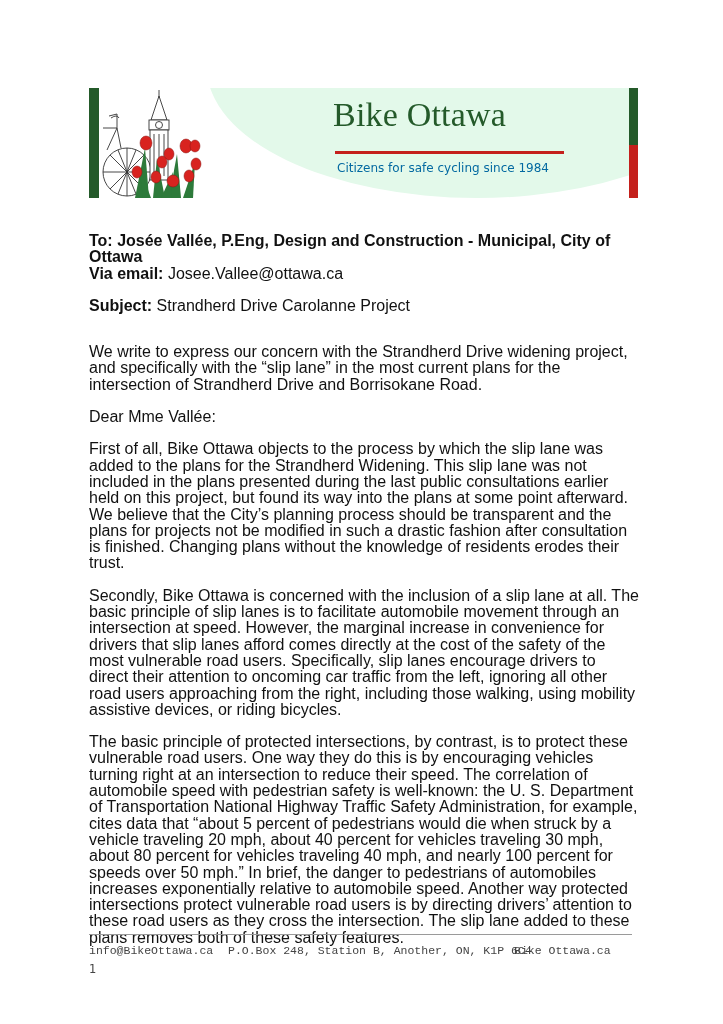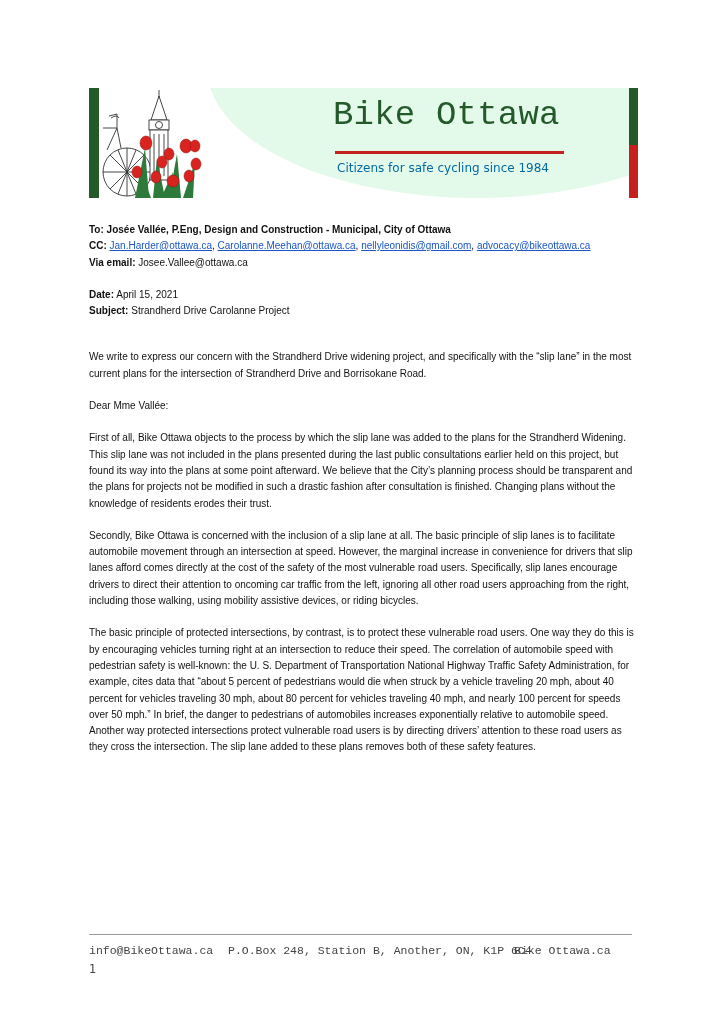--- a/index.html
+++ b/index.html
@@ -5,27 +5,27 @@
   html, body { margin: 0; padding: 0; background: #ffffff; }
   body { width: 723px; height: 1024px; position: relative; overflow: hidden;
          font-family: "Liberation Sans", sans-serif; color: #111; }
   .banner { position: absolute; left: 89px; top: 88px; width: 549px; height: 110px; overflow: hidden; }
   .banner-ellipse { position: absolute; left: 118px; top: -150px; width: 540px; height: 260px;
                     border-radius: 50%; background: #e3f9ea; }
   .bar-left { position: absolute; left: 0; top: 0; width: 10px; height: 110px; background: #245a2a; }
   .bar-right { position: absolute; right: 0; top: 0; width: 9px; height: 110px;
                background: linear-gradient(#245a2a 0 52%, #c4201c 52% 100%); }
   .logo { position: absolute; left: 10px; top: 0; width: 110px; height: 110px; }
-  .brand-title { position: absolute; left: 244px; top: 8px; font-family: Liberation Mono, monospace;
+  .brand-title { position: absolute; left: 244px; top: 8px; font-family: Liberation Serif, serif;
                  font-size: 34px; color: #245a2a; letter-spacing: 0.2px; white-space: nowrap; }
   .brand-rule { position: absolute; left: 246px; top: 63px; width: 229px; height: 3px; background: #c4201c; }
   .brand-tagline { position: absolute; left: 248px; top: 73px; font-family: "DejaVu Sans", sans-serif;
                    font-size: 12px; color: #0369a1; white-space: nowrap; }
 
-  .letter { position: absolute; left: 89px; top: 222px; width: 550px; font-size: 10px; line-height: 16.3px; }
+  .letter { position: absolute; left: 89px; top: 233px; width: 550px; font-size: 16px; line-height: 16.3px; }
   .letter p { margin: 0; }
   .letter b { font-weight: bold; }
   .letter a { color: #1a56c4; text-decoration: underline; }
   .gap-s { height: 16px; }
   .gap-l { height: 30px; }
   .para { margin-bottom: 16px !important; }
 
   .footer-rule { position: absolute; left: 89px; top: 934px; width: 543px; height: 1px; background: #9a9a9a; }
   .footer { position: absolute; top: 944px; font-family: Liberation Mono, monospace; font-size: 11.5px; color: #444; white-space: nowrap; }
   .page-num { position: absolute; left: 89px; top: 962px; font-family: "DejaVu Sans", sans-serif; font-size: 11.5px; color: #444; }
@@ -89,35 +89,24 @@
   <div class="brand-tagline">Citizens for safe cycling since 1984</div>
   <div class="bar-right"></div>
 </div>
 
 <div class="letter">
   <p>
     <b>To:</b>
     <b>Josée Vallée, P.Eng, Design and Construction - Municipal, City of Ottawa</b>
   </p>
   <p>
-    <b>CC:</b>
-    <a>Jan.Harder@ottawa.ca</a>,
-    <a>Carolanne.Meehan@ottawa.ca</a>,
-    <a>nellyleonidis@gmail.com</a>,
-    <a>advocacy@bikeottawa.ca</a>
-  </p>
-  <p>
     <b>Via email:</b>
     <span>Josee.Vallee@ottawa.ca</span>
   </p>
   <div class="gap-s"></div>
-  <p>
-    <b>Date:</b>
-    <span>April 15, 2021</span>
-  </p>
   <p>
     <b>Subject:</b>
     <span>Strandherd Drive Carolanne Project</span>
   </p>
   <div class="gap-l"></div>
   <p class="para">We write to express our concern with the Strandherd Drive widening project, and specifically with the “slip lane” in the most current plans for the intersection of Strandherd Drive and Borrisokane Road.</p>
   <p class="para">Dear Mme Vallée:</p>
   <p class="para">First of all, Bike Ottawa objects to the process by which the slip lane was added to the plans for the Strandherd Widening. This slip lane was not included in the plans presented during the last public consultations earlier held on this project, but found its way into the plans at some point afterward. We believe that the City’s planning process should be transparent and the plans for projects not be modified in such a drastic fashion after consultation is finished. Changing plans without the knowledge of residents erodes their trust.</p>
   <p class="para">Secondly, Bike Ottawa is concerned with the inclusion of a slip lane at all. The basic principle of slip lanes is to facilitate automobile movement through an intersection at speed. However, the marginal increase in convenience for drivers that slip lanes afford comes directly at the cost of the safety of the most vulnerable road users. Specifically, slip lanes encourage drivers to direct their attention to oncoming car traffic from the left, ignoring all other road users approaching from the right, including those walking, using mobility assistive devices, or riding bicycles.</p>
   <p class="para">The basic principle of protected intersections, by contrast, is to protect these vulnerable road users. One way they do this is by encouraging vehicles turning right at an intersection to reduce their speed. The correlation of automobile speed with pedestrian safety is well-known: the U. S. Department of Transportation National Highway Traffic Safety Administration, for example, cites data that “about 5 percent of pedestrians would die when struck by a vehicle traveling 20 mph, about 40 percent for vehicles traveling 30 mph, about 80 percent for vehicles traveling 40 mph, and nearly 100 percent for speeds over 50 mph.” In brief, the danger to pedestrians of automobiles increases exponentially relative to automobile speed. Another way protected intersections protect vulnerable road users is by directing drivers’ attention to these road users as they cross the intersection. The slip lane added to these plans removes both of these safety features.</p>

